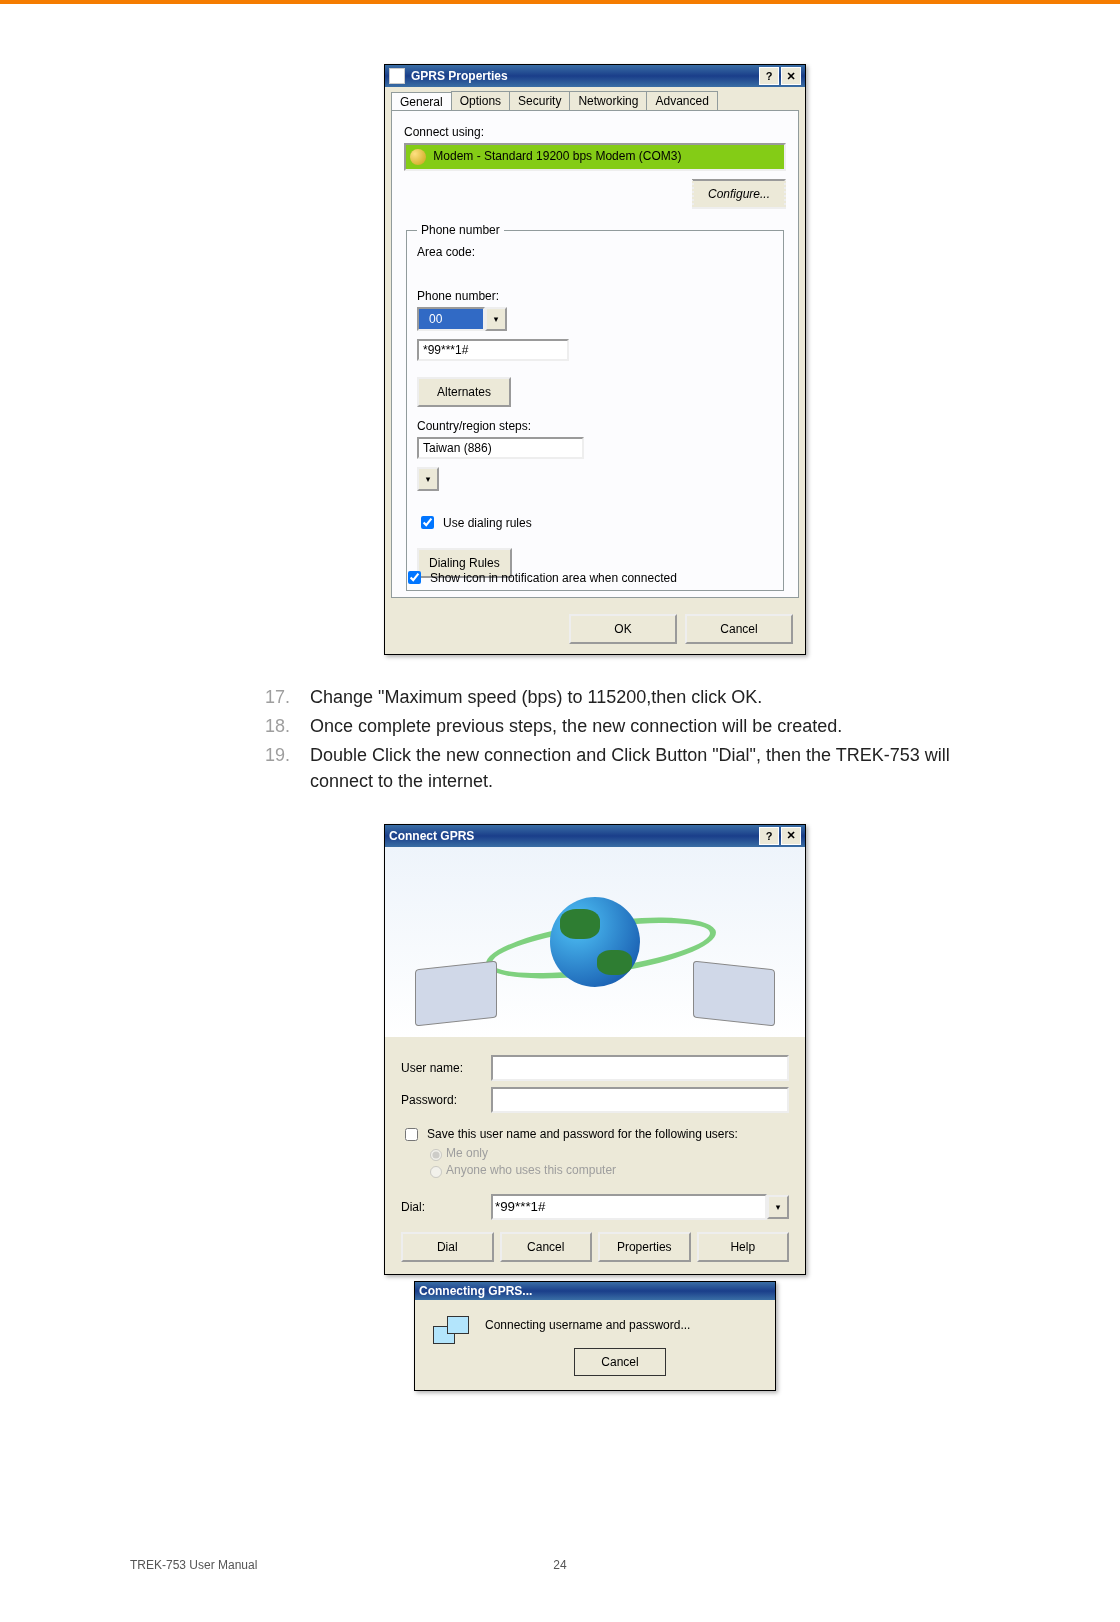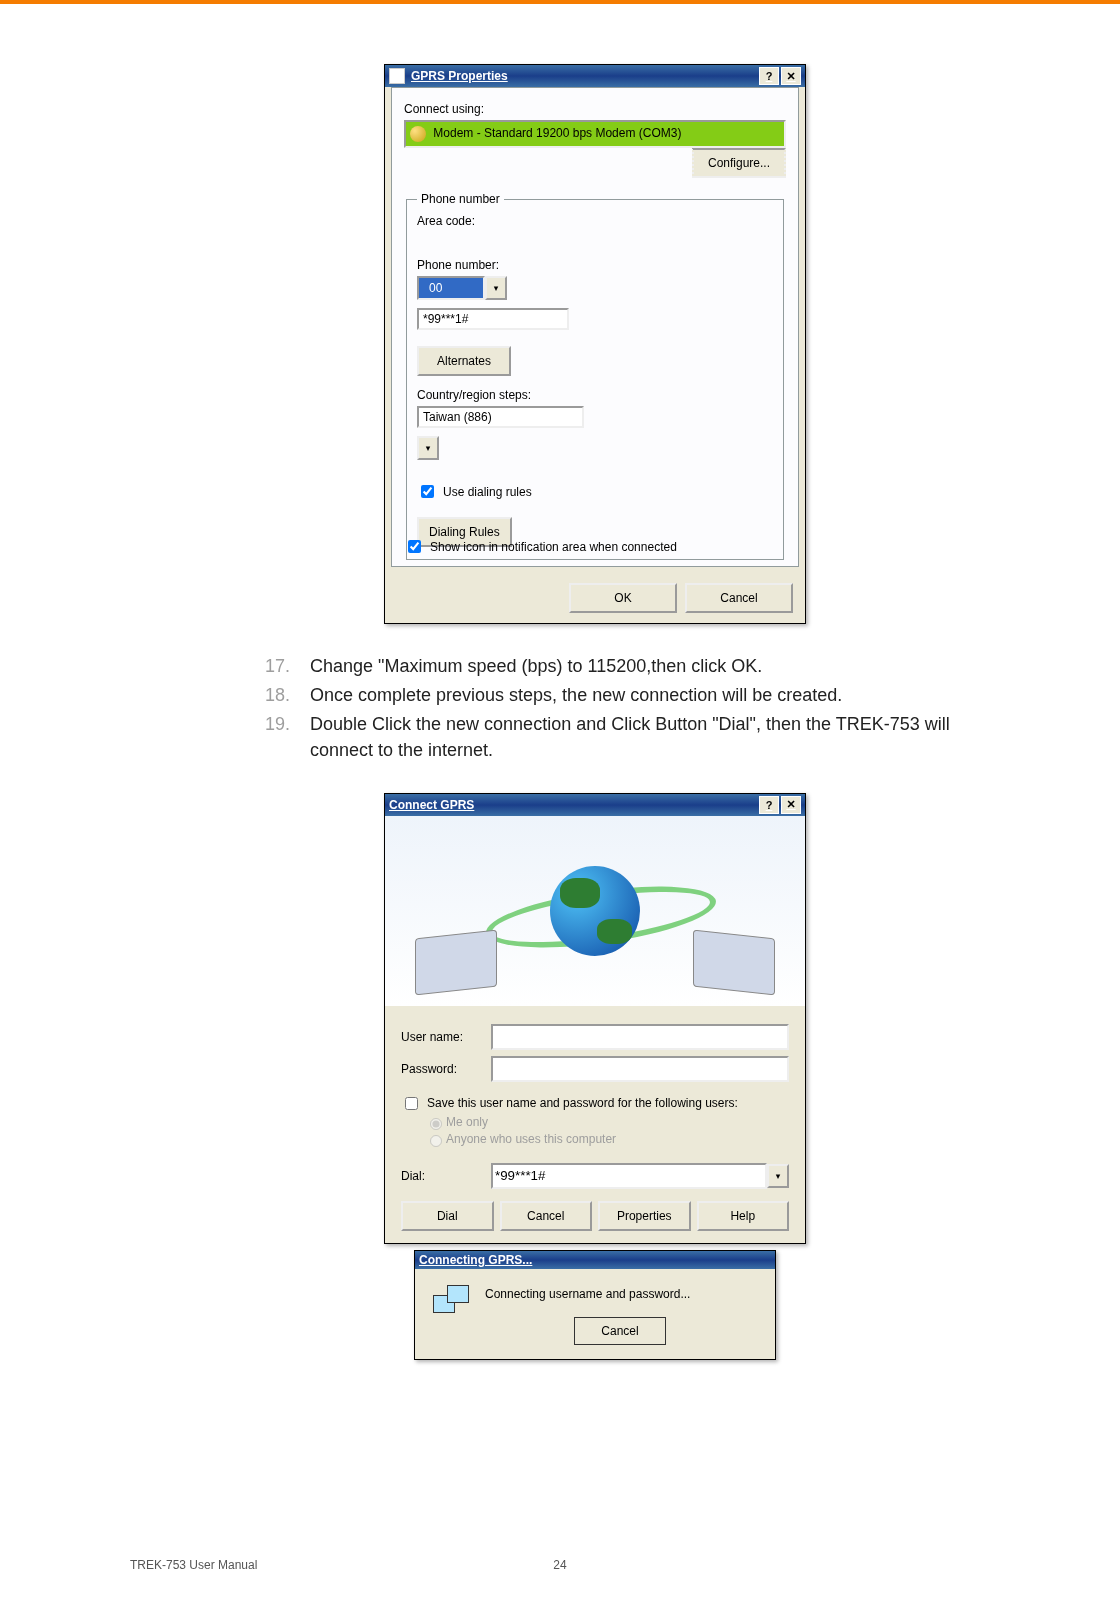--- a/index.html
+++ b/index.html
@@ -1,32 +1,32 @@
 <!DOCTYPE html>
 <html><head>
 <meta charset="utf-8">
 <style>
   html,body{margin:0;padding:0;font-family:Arial,Helvetica,sans-serif;background:#fff;color:#000;}
   .page{width:1120px;height:1622px;position:relative;box-sizing:border-box;border-top:4px solid #f57c00;padding:60px 130px 0 200px;}
   .screenshot-wrap{display:flex;justify-content:center;margin-bottom:30px;}
   
   .dlg{background:#ece9d8;border:1px solid #000;font-size:12px;color:#000;width:420px;box-shadow:2px 2px 4px rgba(0,0,0,.3);}
-  .titlebar{background:linear-gradient(180deg,#3a6ea5 0%,#1a3e8a 50%,#3a6ea5 100%);color:#fff;display:flex;align-items:center;padding:2px 4px;font-size:12px;font-weight:bold;text-decoration:underline;}
+  .titlebar{background:linear-gradient(180deg,#3a6ea5 0%,#1a3e8a 50%,#3a6ea5 100%);color:#fff;display:flex;align-items:center;padding:2px 4px;font-size:12px;font-weight:bold;}
   .titlebar .ico{width:14px;height:14px;background:#fff;margin-right:6px;border:1px solid #ccc;position:relative;}
   .titlebar .spacer{flex:1;}
   .tbtn{width:18px;height:16px;background:#ece9d8;border:1px solid #fff;margin-left:2px;display:flex;align-items:center;justify-content:center;font-size:11px;color:#000;}
   .tabs{display:flex;margin-top:4px;padding:0 6px;}
   .tab{border:1px solid #919b9c;border-bottom:none;padding:2px 8px;font-size:12px;background:#ece9d8;margin-right:-1px;}
   .tab.active{background:#fcfcfe;position:relative;top:1px;}
   .tabpanel{border:1px solid #919b9c;margin:0 6px 6px 6px;padding:10px 12px 6px 12px;background:#fcfcfe;min-height:430px;position:relative;}
   .label{font-size:12px;margin:4px 0;}
   .modrow{border:2px inset #eee;background:#84cc16;padding:4px;}
   .modico{width:16px;height:16px;display:inline-block;vertical-align:middle;margin-right:4px;border-radius:50%;background:radial-gradient(circle at 30% 30%,#ffe082,#c8a415);}
   .btn{border:2px outset #eee;background:#ece9d8;padding:2px 10px;font-size:12px;min-width:70px;display:inline-flex;align-items:center;justify-content:center;height:22px;}
-  .right{display:flex;justify-content:flex-end;}
+  .right{display:flex;justify-content:flex-end;margin-top:8px;font-style:italic;}
   fieldset.group{border:1px solid #919b9c;padding:8px 10px 12px 10px;margin-top:14px;}
   fieldset.group legend{font-size:12px;padding:0 4px;}
   .row{display:flex;align-items:flex-start;gap:8px;flex-direction:column;}
   input.txt,select.sel{font-family:inherit;font-size:12px;border:2px inset #eee;background:#fff;padding:2px 4px;}
   .area{width:50px;}
   .phone{width:140px;}
   .dropbtn{border:2px outset #eee;background:#ece9d8;width:18px;height:20px;display:inline-flex;align-items:center;justify-content:center;font-size:9px;}
   .cb{display:flex;align-items:center;gap:6px;margin-top:10px;}
   input[type=checkbox]{width:13px;height:13px;}
   .dlg-footer{display:flex;justify-content:flex-end;gap:8px;padding:10px 12px;}
@@ -76,20 +76,27 @@
 
   <div class="screenshot-wrap">
     <div class="dlg">
       <div class="titlebar">
         <span class="ico"></span>
         <span>GPRS Properties</span>
         <span class="spacer"></span>
         <span class="tbtn">?</span>
         <span class="tbtn">✕</span>
       </div>
+      <div class="tabs">
+        <div class="tab active">General</div>
+        <div class="tab">Options</div>
+        <div class="tab">Security</div>
+        <div class="tab">Networking</div>
+        <div class="tab">Advanced</div>
+      </div>
       <div class="tabpanel">
         <div class="label">Connect using:</div>
         <div class="modrow">
           <span class="modico"></span>
           <span>Modem - Standard 19200 bps Modem (COM3)</span>
         </div>
         <div class="right">
           <span class="btn" style="border-style:inset dotted;">Configure...</span>
         </div>
 

